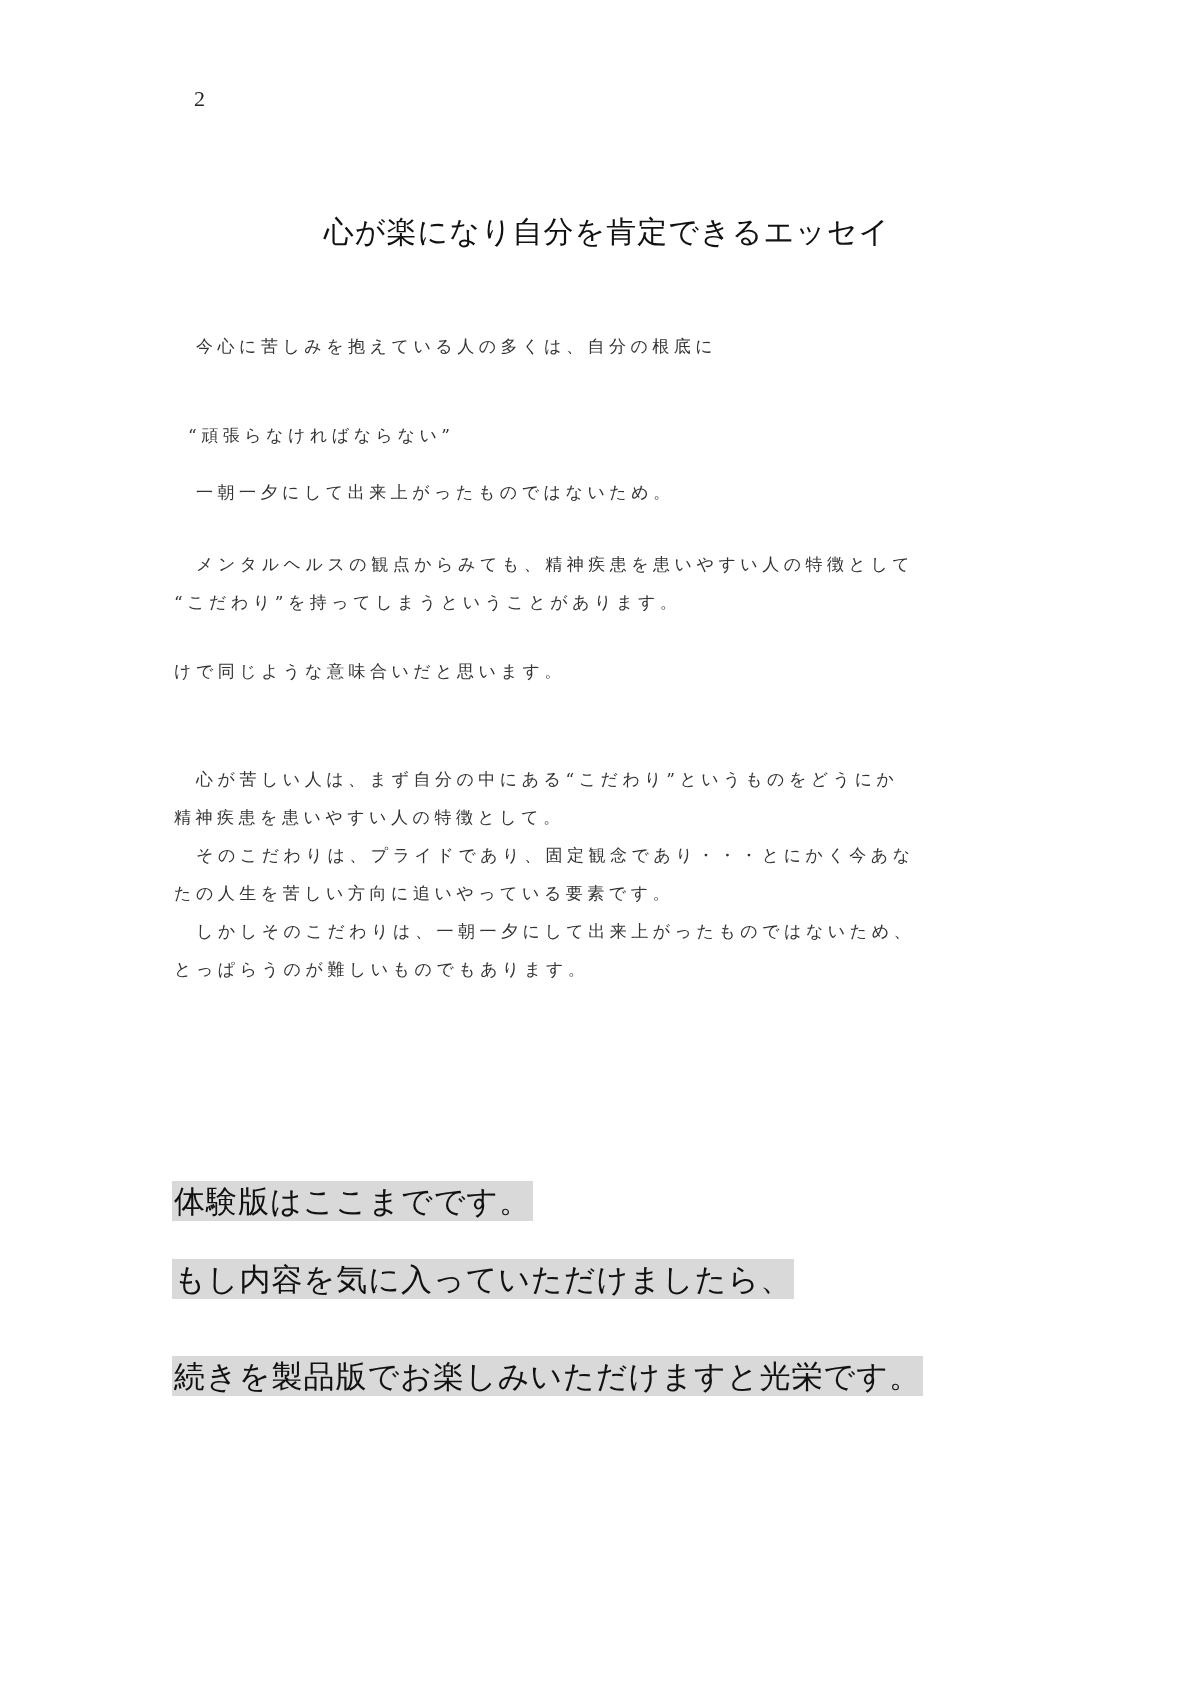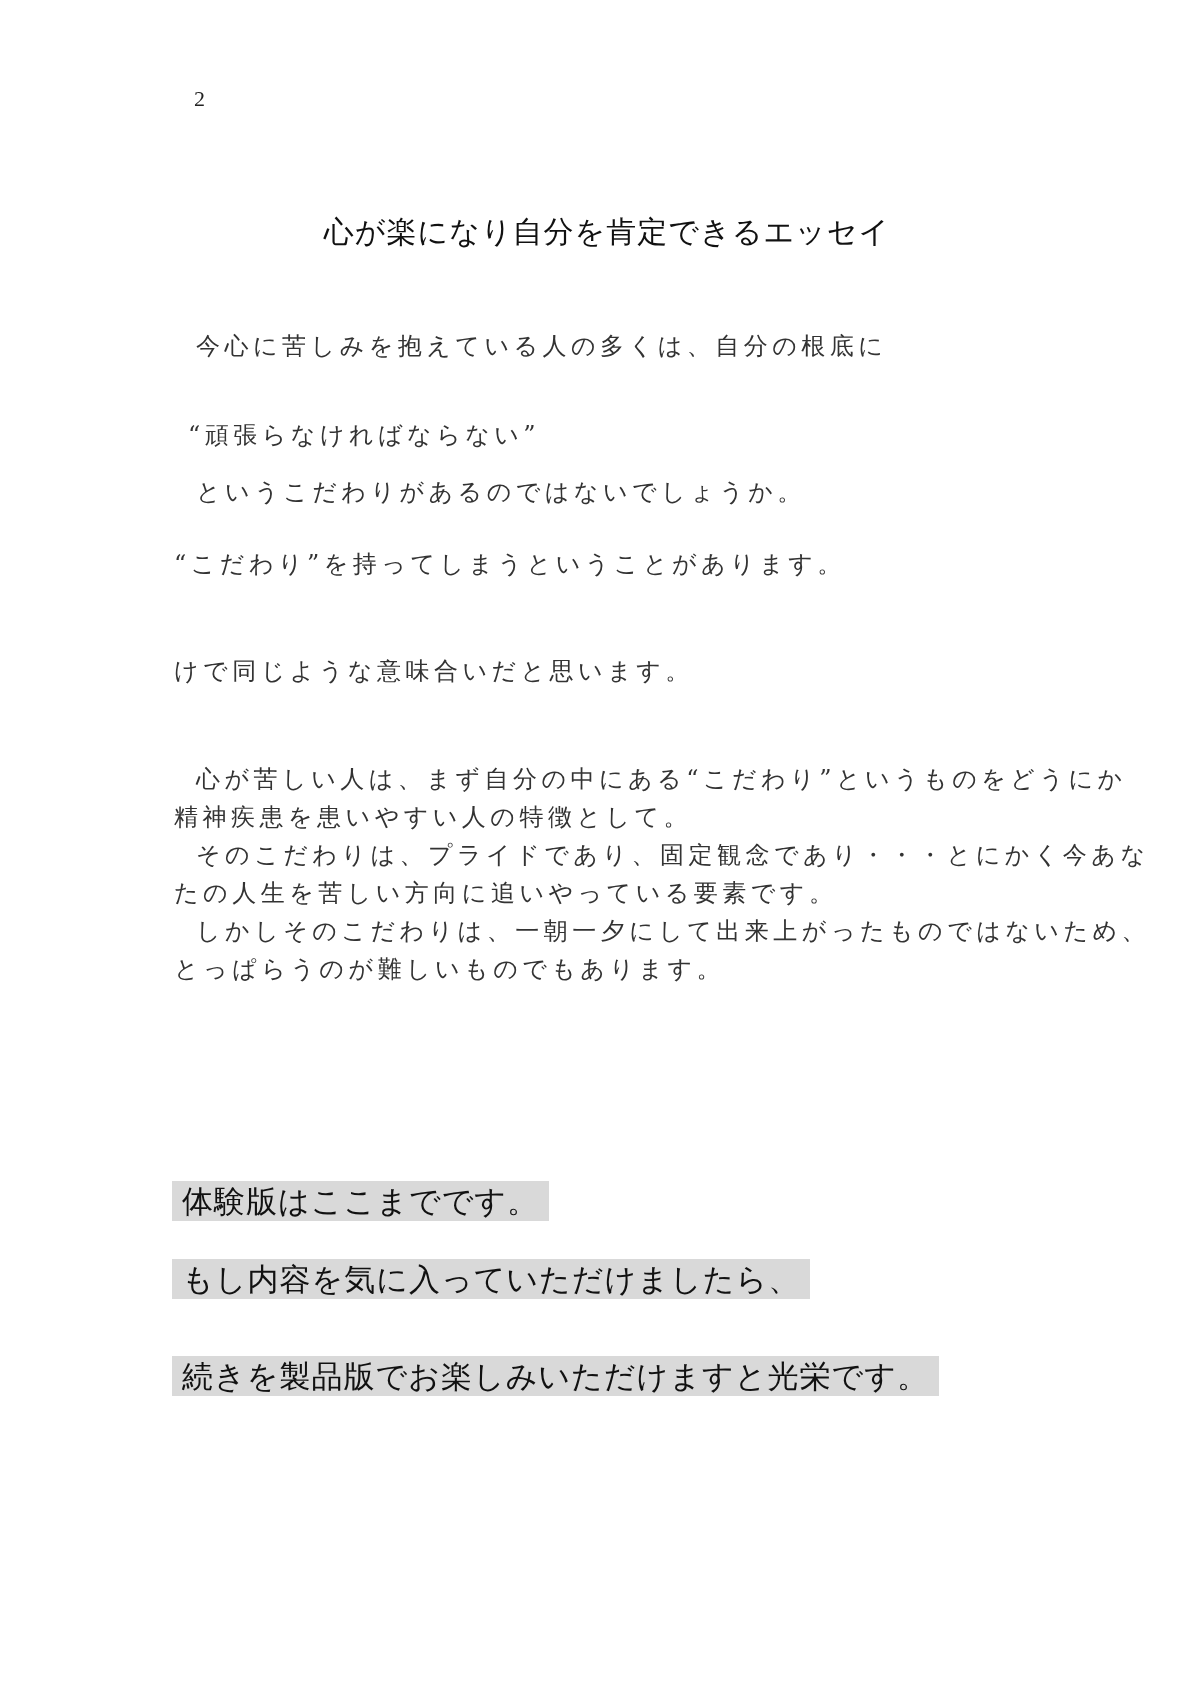--- a/index.html
+++ b/index.html
@@ -33,40 +33,40 @@
       letter-spacing: 1px;
       color: #111;
       font-family: "DejaVu Sans", "Liberation Sans", sans-serif;
       padding-left: 24px;
       box-sizing: border-box;
     }
     .body-text {
       position: absolute;
       left: 174px;
       width: 860px;
-      font-size: 24px;
+      font-size: 17px;
       letter-spacing: 4.5px;
       line-height: 38px;
       color: #333;
       font-family: "DejaVu Serif", "Liberation Serif", serif;
     }
     .line {
       white-space: nowrap;
       height: 38px;
     }
     .indent { padding-left: 22px; }
     .quote-line { padding-left: 14px; }
     .notice {
       position: absolute;
       left: 172px;
       background: #d9d9d9;
       font-size: 31px;
       line-height: 40px;
       height: 40px;
-      padding: 0 10px;
+      padding: 0 2px;
       color: #111;
       white-space: nowrap;
       font-family: "DejaVu Sans", "Liberation Sans", sans-serif;
       letter-spacing: 1px;
     }
   </style>
 </head>
 <body>
 
 <div class="page-number">2</div>
@@ -75,24 +75,25 @@
 
 <div class="body-text" style="top:327px;">
   <div class="line indent">今心に苦しみを抱えている人の多くは、自分の根底に</div>
 </div>
 
 <div class="body-text" style="top:416px;">
   <div class="line quote-line">“頑張らなければならない”</div>
 </div>
 
 <div class="body-text" style="top:473px;">
-  <div class="line indent">というこだわりがあるのではないでしょうか。</div>
+  <div class="line indent">一朝一夕にして出来上がったものではないため。</div>
 </div>
 
 <div class="body-text" style="top:545px;">
+  <div class="line indent">メンタルヘルスの観点からみても、精神疾患を患いやすい人の特徴として</div>
   <div class="line">“こだわり”を持ってしまうということがあります。</div>
 </div>
 
 <div class="body-text" style="top:652px;">
   <div class="line">けで同じような意味合いだと思います。</div>
 </div>
 
 <div class="body-text" style="top:760px;">
   <div class="line indent">心が苦しい人は、まず自分の中にある“こだわり”というものをどうにか</div>
   <div class="line">精神疾患を患いやすい人の特徴として。</div>

